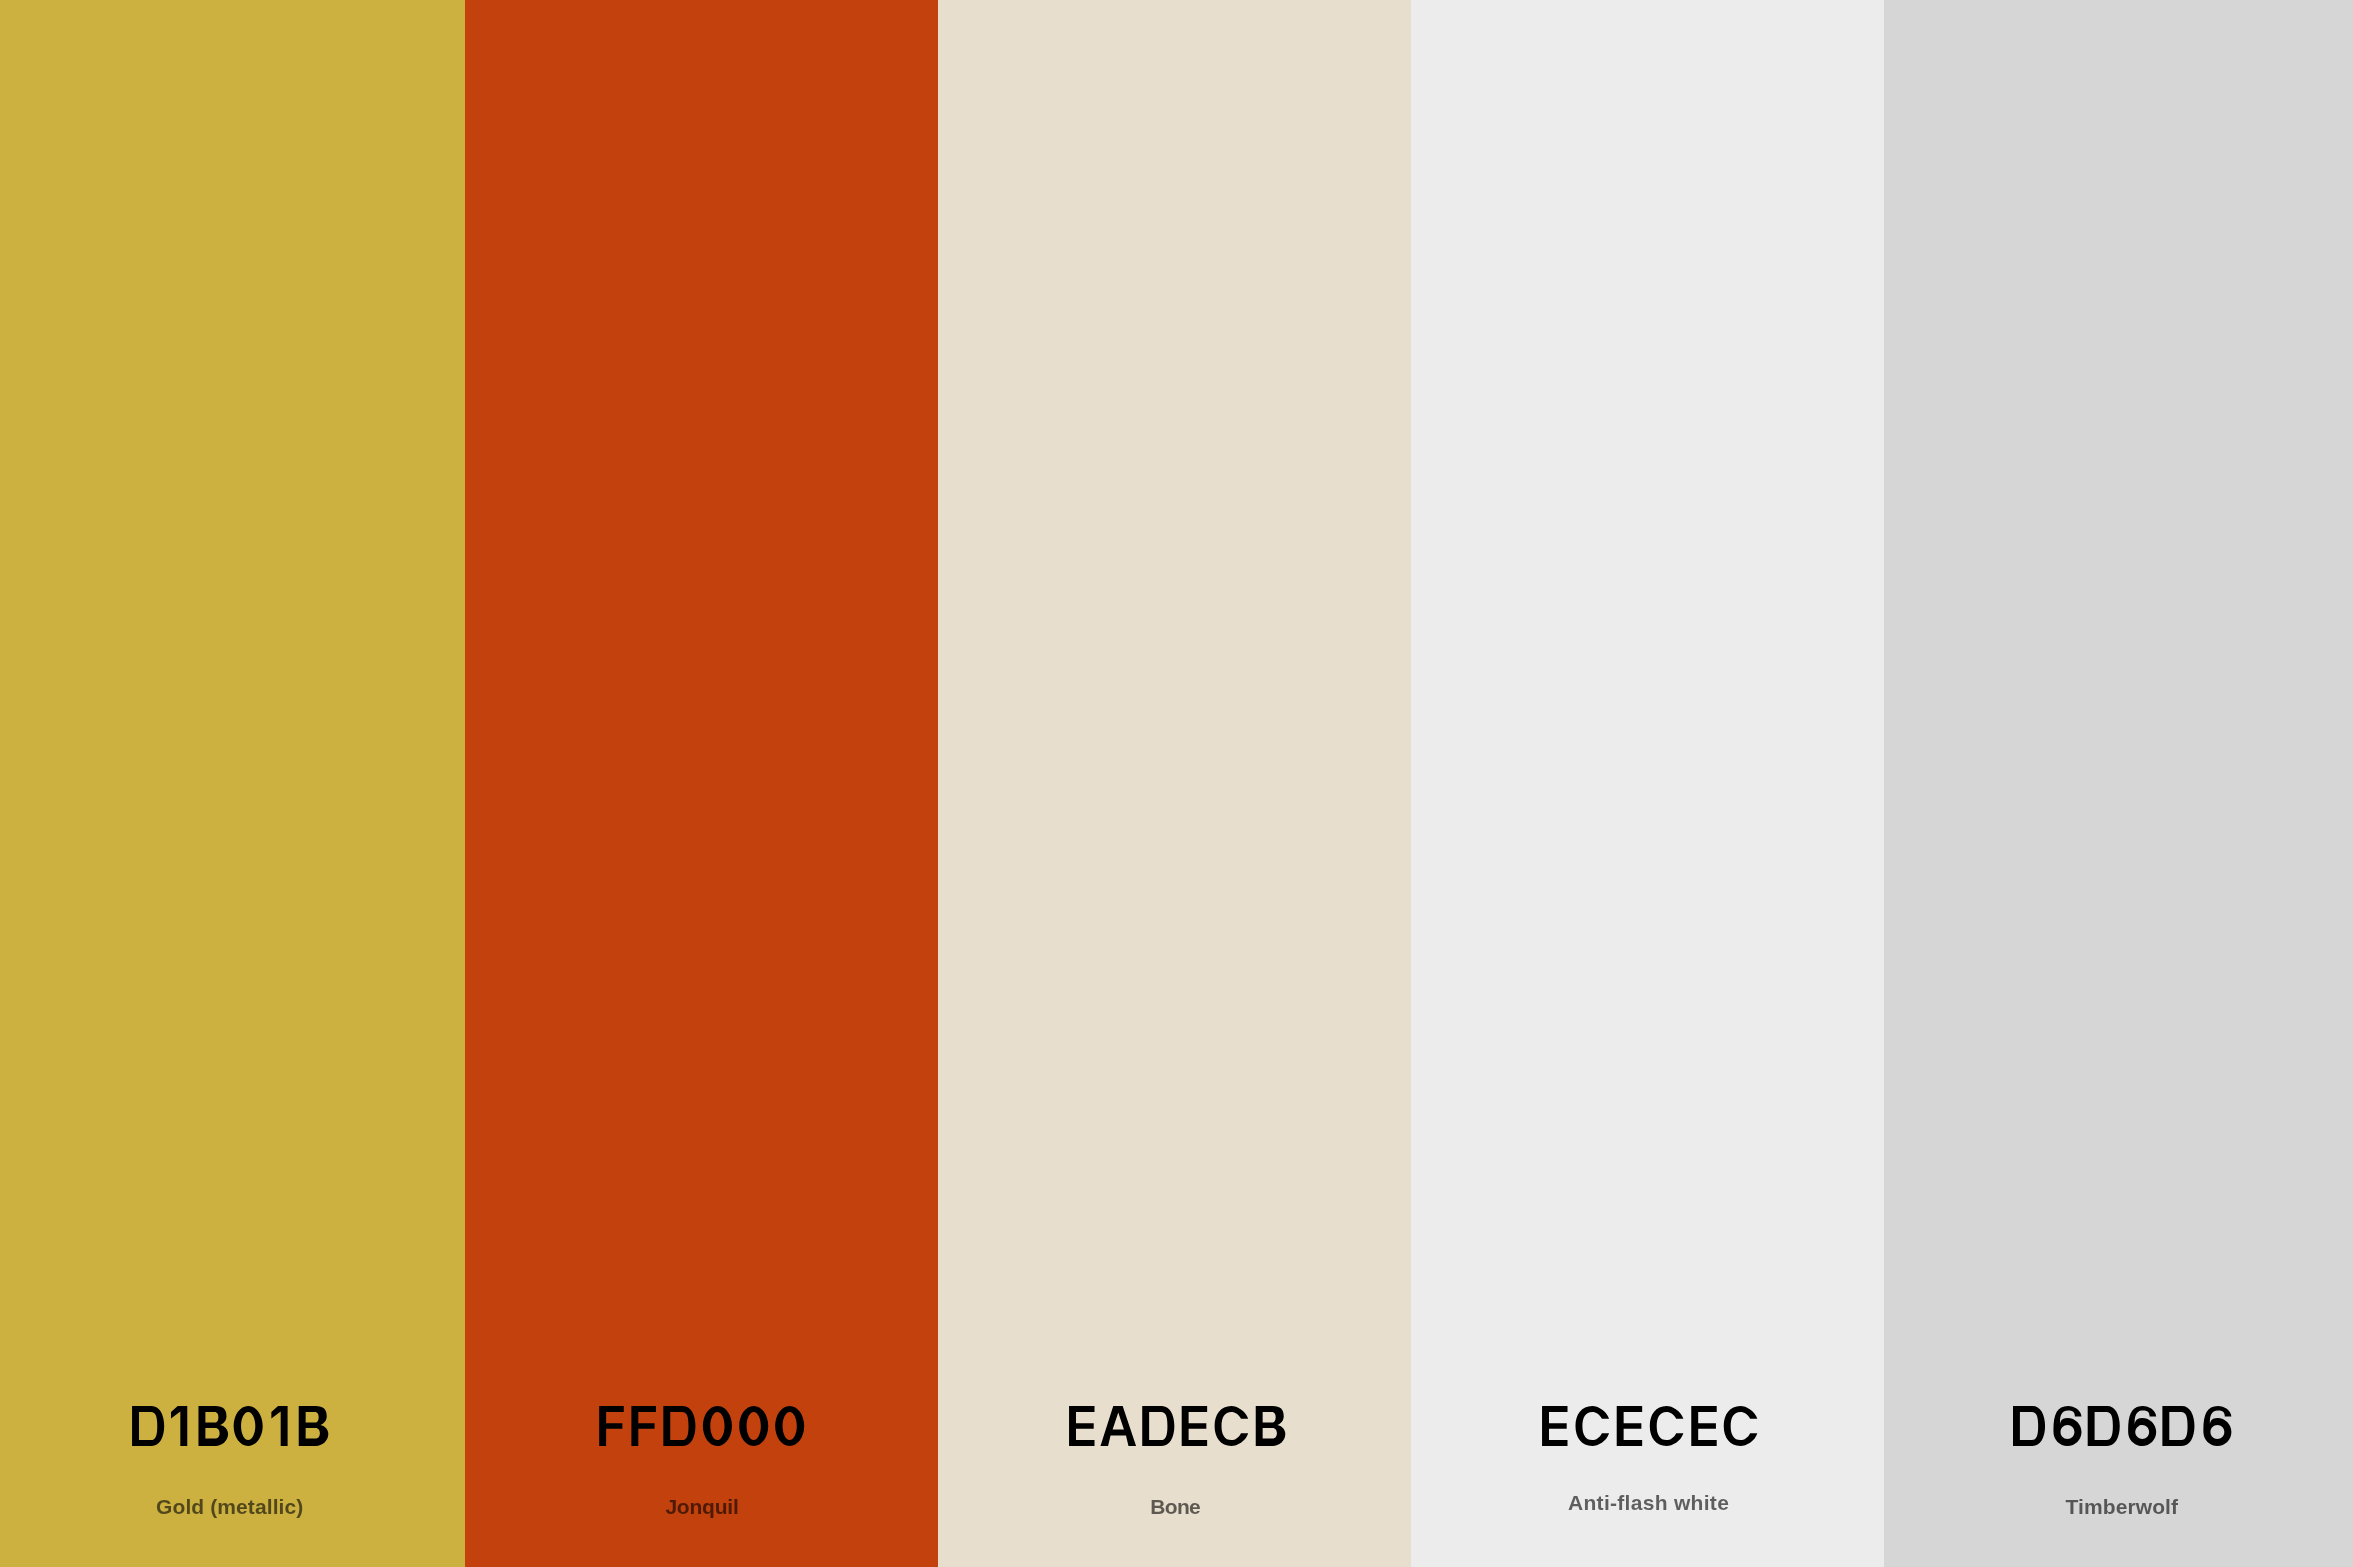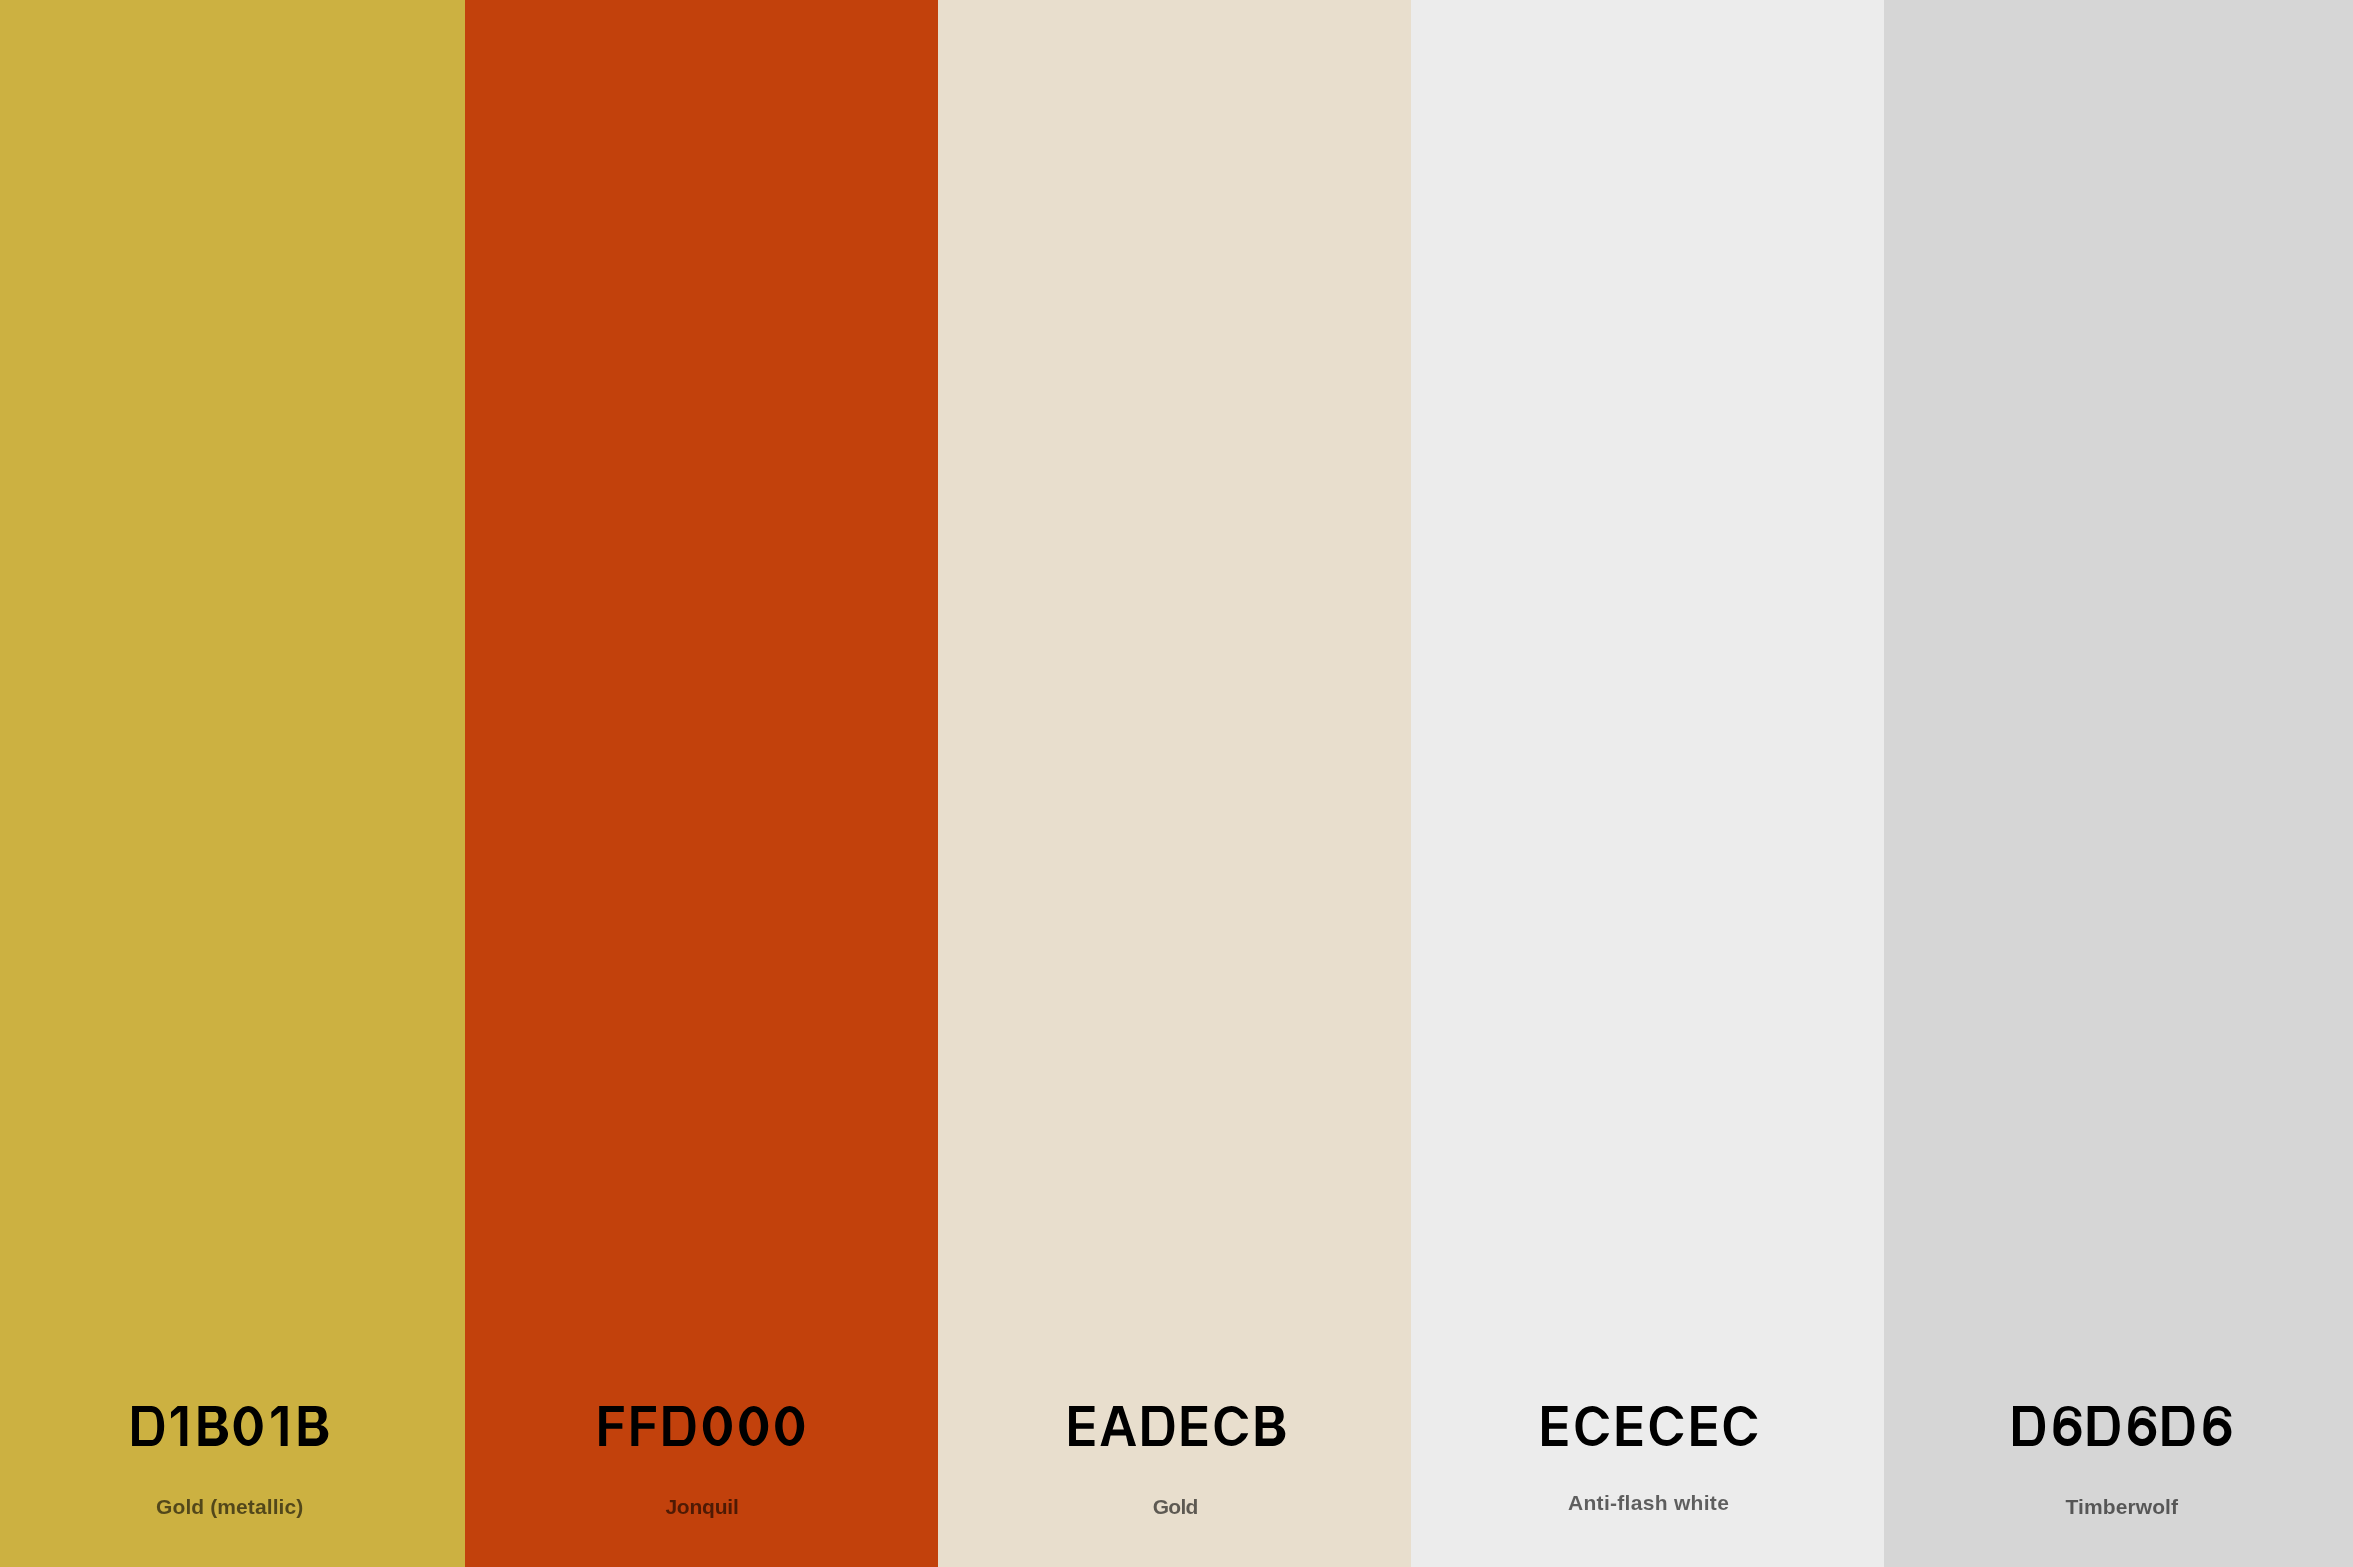--- a/index.html
+++ b/index.html
@@ -103,21 +103,21 @@
       <svg class="hexsvg" viewBox="0 0 544.67 100" width="218" height="40" style="left: 131px; top: 1406px;">
           <path transform="translate(0.000,0)" d="M0,0 L63.6,0 L63.6,14.7 L17.3,14.7 L17.3,43 L61.6,43 L61.6,57 L17.3,57 L17.3,85.3 L63.6,85.3 L63.6,100 L0,100 Z" fill-rule="evenodd"></path>
           <path transform="translate(78.509,0)" d="M32.0,0 L55.5,0 L89.0,100 L70.0,100 L63.80,73.5 L25.20,73.5 L19.0,100 L0,100 Z M44.50,16.5 L30.30,58.5 L58.70,58.5 Z" fill-rule="evenodd"></path>
           <path transform="translate(182.895,0)" d="M0,0 L49,0 C68.0,0 80.3,20.5 80.3,50 C80.3,79.5 68.0,100 49,100 L0,100 Z M17.3,14.7 L17.3,85.3 L47,85.3 C59.5,85.3 63.0,73 63.0,50 C63.0,27 59.5,14.7 47,14.7 Z" fill-rule="evenodd"></path>
           <path transform="translate(281.579,0)" d="M0,0 L63.6,0 L63.6,14.7 L17.3,14.7 L17.3,43 L61.6,43 L61.6,57 L17.3,57 L17.3,85.3 L63.6,85.3 L63.6,100 L0,100 Z" fill-rule="evenodd"></path>
           <path transform="translate(363.816,0)" d="M84.0,32 L66.0,32 C61.0,21 51.0,14.7 42.0,14.7 C25.2,14.7 17.3,28 17.3,50 C17.3,72 25.2,85.3 42.0,85.3 C51.0,85.3 61.0,79 66.0,68 L84.0,68 C78.0,88 56.0,100 42.0,100 C15.12,100 0,79 0,50 C0,21 15.12,0 42.0,0 C56.0,0 78.0,12 84.0,32 Z" fill-rule="evenodd"></path>
           <path transform="translate(466.667,0)" d="M0,0 L42.0,0 C62.0,0 70.0,8.5 70.0,25.5 C70.0,36.5 63.0,44.5 54.0,47.2 C65.0,49.5 74.0,57.5 74.0,69.5 C74.0,88.0 58.0,100 42.5,100 L0,100 Z M17.3,14.9 L17.3,41.4 L40.0,41.4 C47.32,41.4 49.8,35.47 49.8,28.15 C49.8,20.83 47.32,14.9 40.0,14.9 Z M17.3,55.0 L17.3,81.4 L42.0,81.4 C49.29,81.4 52.9,75.49 52.9,68.20 C52.9,60.91 49.29,55.0 42.0,55.0 Z" fill-rule="evenodd"></path>
         </svg>
       <span class="sr-text">EADECB</span>
     </div>
-    <div class="cname" style="font-size: 21px; color: rgba(0, 0, 0, 0.6); top: 1496px; left: 1.8px; letter-spacing: -0.7px; margin-left: -0.7px;">Gold</div>
+    <div class="cname" style="font-size: 21px; color: rgba(0, 0, 0, 0.6); top: 1496px; left: 1.8px; letter-spacing: -0.7px; margin-left: -0.7px;">Bone</div>
   </div>
   <div class="swatch" style="background-color: rgb(236, 236, 236);">
     <div class="hexwrap">
       <svg class="hexsvg" viewBox="0 0 542.17 100" width="217" height="40" style="left: 131px; top: 1406px;">
           <path transform="translate(0.000,0)" d="M0,0 L63.6,0 L63.6,14.7 L17.3,14.7 L17.3,43 L61.6,43 L61.6,57 L17.3,57 L17.3,85.3 L63.6,85.3 L63.6,100 L0,100 Z" fill-rule="evenodd"></path>
           <path transform="translate(83.553,0)" d="M84.0,32 L66.0,32 C61.0,21 51.0,14.7 42.0,14.7 C25.2,14.7 17.3,28 17.3,50 C17.3,72 25.2,85.3 42.0,85.3 C51.0,85.3 61.0,79 66.0,68 L84.0,68 C78.0,88 56.0,100 42.0,100 C15.12,100 0,79 0,50 C0,21 15.12,0 42.0,0 C56.0,0 78.0,12 84.0,32 Z" fill-rule="evenodd"></path>
           <path transform="translate(186.623,0)" d="M0,0 L63.6,0 L63.6,14.7 L17.3,14.7 L17.3,43 L61.6,43 L61.6,57 L17.3,57 L17.3,85.3 L63.6,85.3 L63.6,100 L0,100 Z" fill-rule="evenodd"></path>
           <path transform="translate(269.298,0)" d="M84.0,32 L66.0,32 C61.0,21 51.0,14.7 42.0,14.7 C25.2,14.7 17.3,28 17.3,50 C17.3,72 25.2,85.3 42.0,85.3 C51.0,85.3 61.0,79 66.0,68 L84.0,68 C78.0,88 56.0,100 42.0,100 C15.12,100 0,79 0,50 C0,21 15.12,0 42.0,0 C56.0,0 78.0,12 84.0,32 Z" fill-rule="evenodd"></path>
           <path transform="translate(373.026,0)" d="M0,0 L63.6,0 L63.6,14.7 L17.3,14.7 L17.3,43 L61.6,43 L61.6,57 L17.3,57 L17.3,85.3 L63.6,85.3 L63.6,100 L0,100 Z" fill-rule="evenodd"></path>
           <path transform="translate(454.167,0)" d="M84.0,32 L66.0,32 C61.0,21 51.0,14.7 42.0,14.7 C25.2,14.7 17.3,28 17.3,50 C17.3,72 25.2,85.3 42.0,85.3 C51.0,85.3 61.0,79 66.0,68 L84.0,68 C78.0,88 56.0,100 42.0,100 C15.12,100 0,79 0,50 C0,21 15.12,0 42.0,0 C56.0,0 78.0,12 84.0,32 Z" fill-rule="evenodd"></path>

